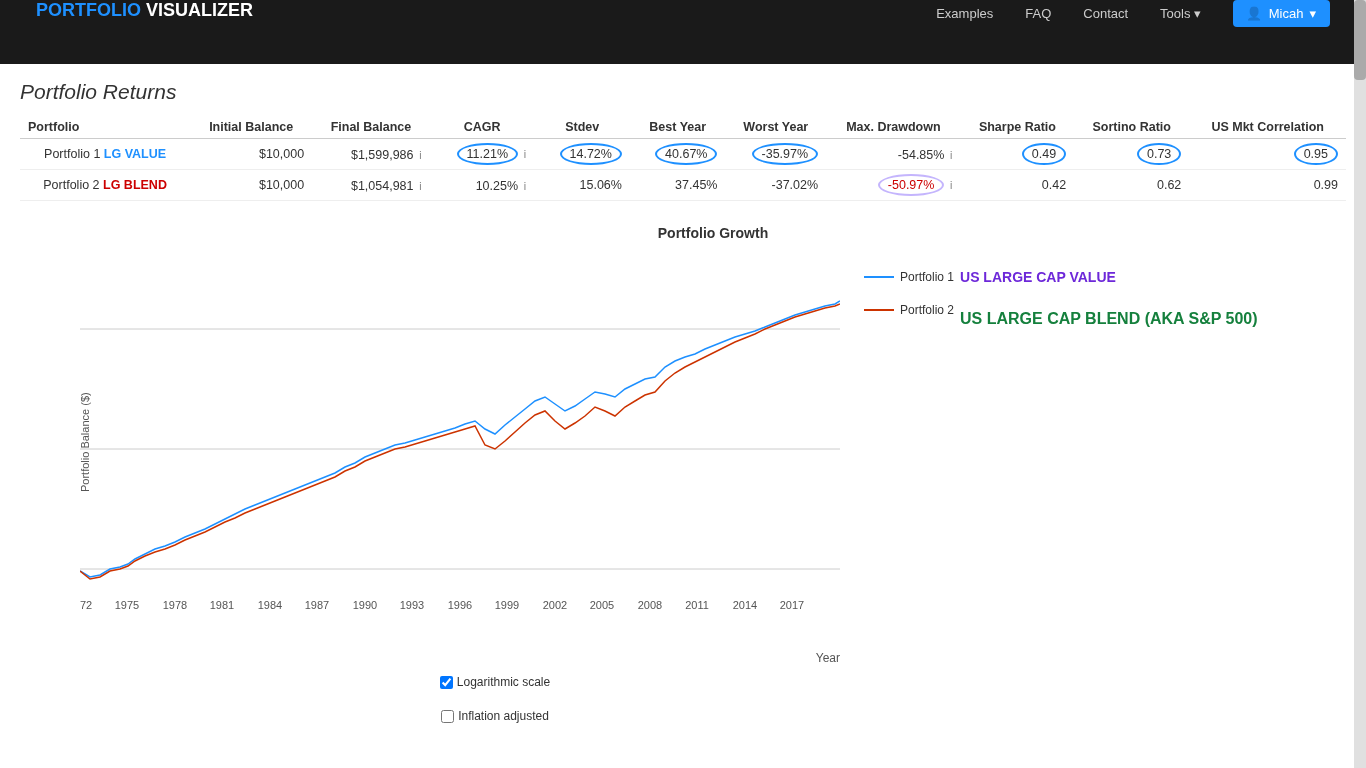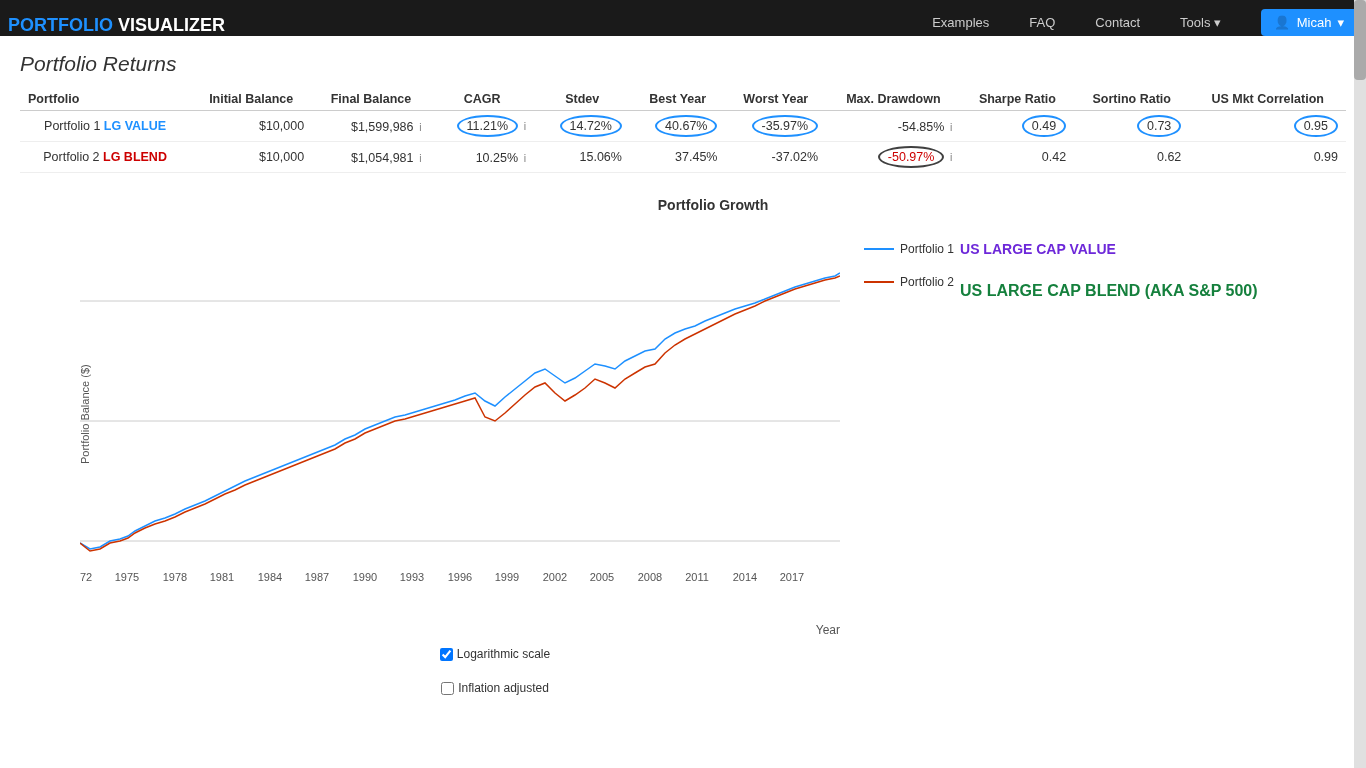--- a/index.html
+++ b/index.html
@@ -2,32 +2,32 @@
 <html><head>
   <meta charset="utf-8">
   <style>
     * { box-sizing: border-box; margin: 0; padding: 0; }
     body { font-family: Arial, sans-serif; font-size: 13px; background: #fff; color: #333; }
 
     
     nav {
       background: #1a1a1a;
       display: flex;
-      align-items: flex-end;
-      padding: 0 8px;
-      height: 36px;
+      align-items: flex-start;
+      padding: 0 36px;
+      height: 64px;
     }
     .nav-logo {
       font-size: 18px;
       font-weight: bold;
       color: #fff;
       margin-right: auto;
     }
     .nav-logo span.pv { color: #1e90ff; }
-    .nav-links { display: flex; align-items: center; gap: 40px; }
+    .nav-links { display: flex; align-items: center; gap: 32px; }
     .nav-links a {
       color: #ccc;
       text-decoration: none;
       font-size: 13px;
     }
     .nav-tools { color: #ccc; font-size: 13px; cursor: pointer; display: flex; align-items: center; gap: 4px; }
     .nav-user {
       background: #1e90ff;
       color: #fff;
       border: none;
@@ -56,21 +56,21 @@
     
     .circled-blue {
       display: inline-block;
       border: 2px solid #1e90ff;
       border-radius: 50%;
       padding: 2px 8px;
       color: #333;
     }
     .circled-red {
       display: inline-block;
-      border: 2px solid #404040;
+      border: 2px solid #c4b5fd;
       border-radius: 50%;
       padding: 2px 8px;
       color: #cc0000;
       text-align: right;
     }
 
     .info-icon {
       color: #888;
       font-size: 11px;
       cursor: help;

